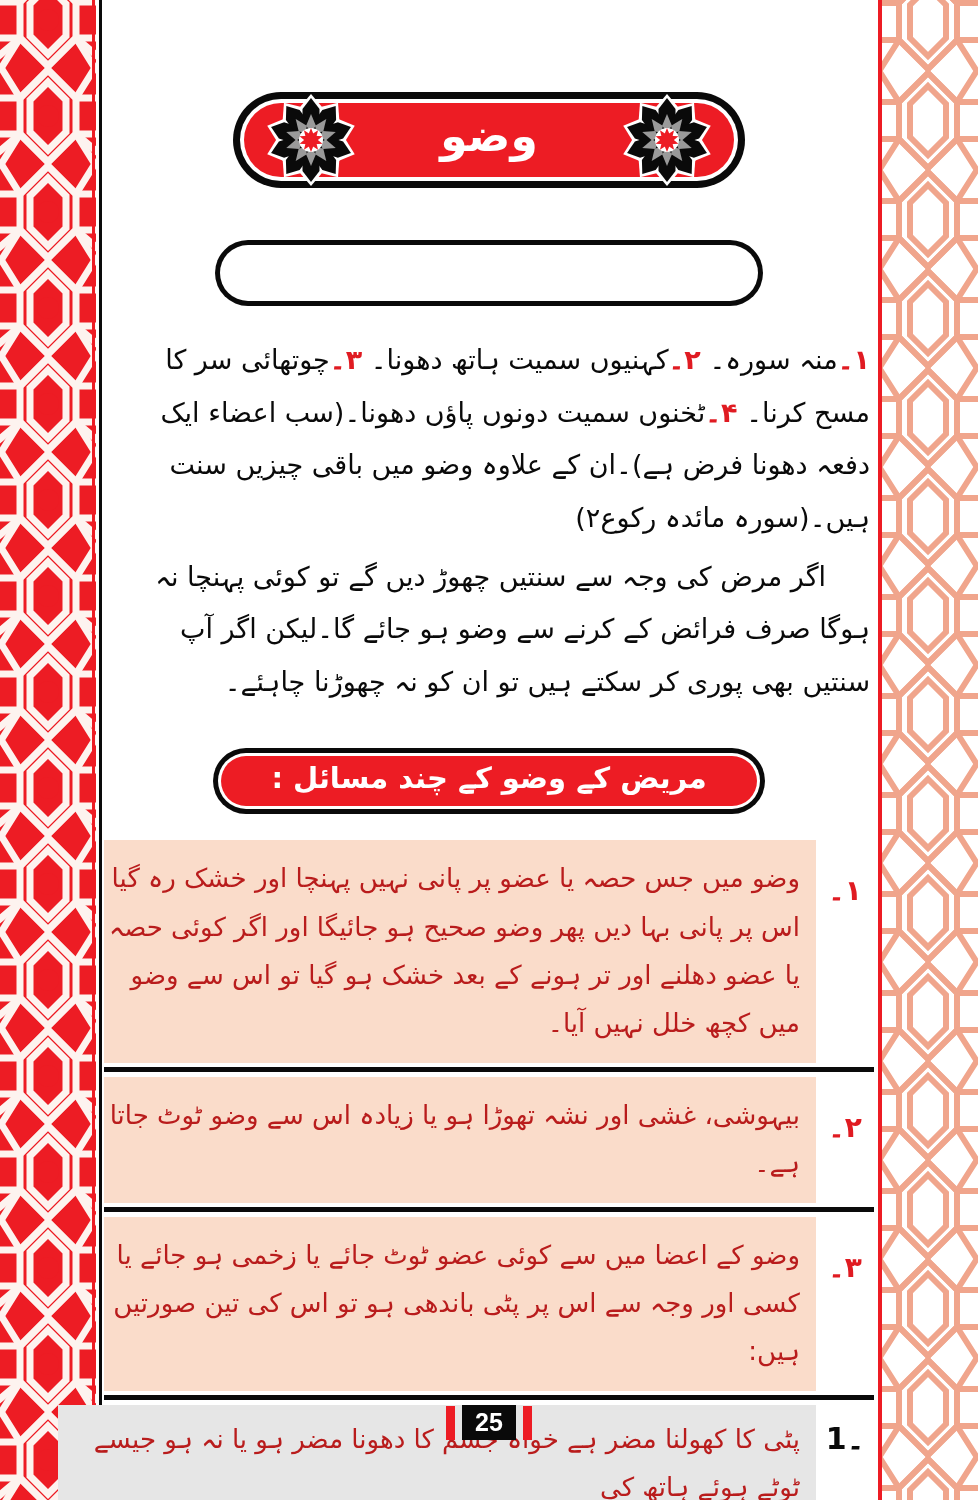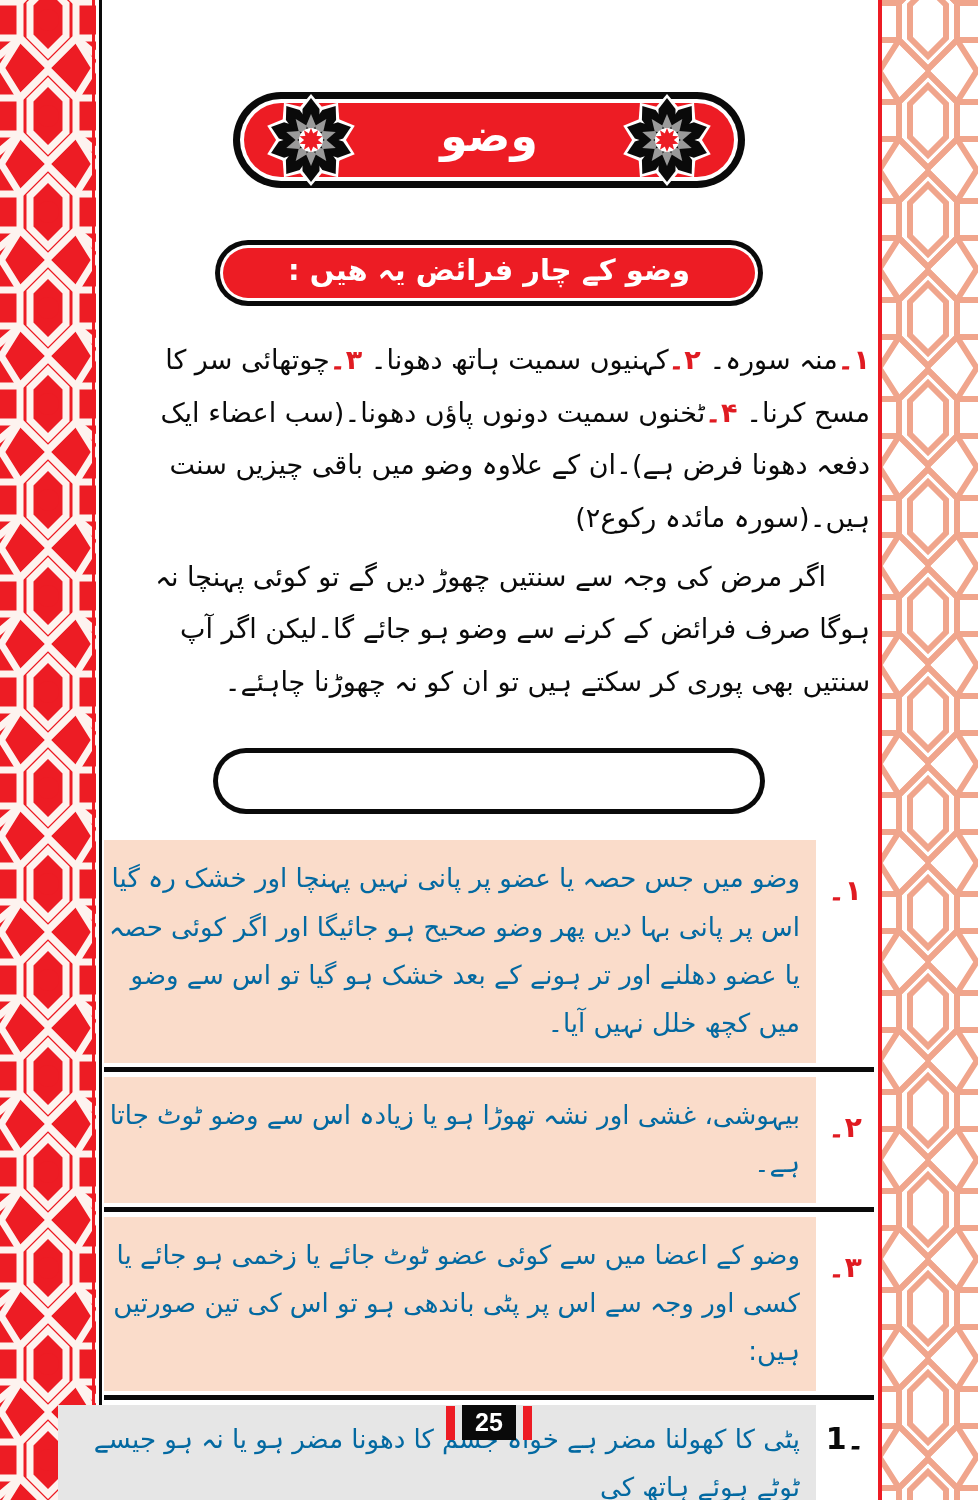--- a/index.html
+++ b/index.html
@@ -193,21 +193,21 @@
     font-size: 30px;
     padding-top: 16px;
     direction: ltr;
   }
   .masala-box {
     flex: 1 1 auto;
     background: #fadcca;
     padding: 14px 16px 16px 0;
     font-size: 26px;
     line-height: 1.85;
-    color: #0369a1;
+    color: #b91c1c;
     text-align: right;
     font-family: "DejaVu Sans", "Liberation Sans", sans-serif;
     direction: rtl;
   }
   .masala-box.gray {
     background: #e6e6e6;
     padding-top: 10px;
     padding-bottom: 14px;
   }
   .divider {
@@ -467,32 +467,32 @@
             <use href="#qr" transform="rotate(324)"></use>
             <circle r="5"></circle>
           </g>
         </g>
       </svg>
     </div>
 
     <div class="pill pill-1">
       <div class="pill-outline"></div>
       <div class="pill-white"></div>
-      <div class="pill-red">
-        <span class="pill-text">وضو کے چار فرائض یہ ھیں :</span>
-      </div>
     </div>
 
     <p class="body-par par-1"><span class="num-red">۱۔</span><span>منہ سورہ۔</span> <span class="num-red">۲۔</span><span>کہنیوں سمیت ہاتھ دھونا۔</span> <span class="num-red">۳۔</span><span>چوتھائی سر کا مسح کرنا۔</span> <span class="num-red">۴۔</span><span>ٹخنوں سمیت دونوں پاؤں دھونا۔(سب اعضاء ایک دفعہ دھونا فرض ہے)۔ان کے علاوہ وضو میں باقی چیزیں سنت ہیں۔(سورہ مائدہ رکوع۲)</span></p>
 
     <p class="body-par par-2">اگر مرض کی وجہ سے سنتیں چھوڑ دیں گے تو کوئی پہنچا نہ ہوگا صرف فرائض کے کرنے سے وضو ہو جائے گا۔لیکن اگر آپ سنتیں بھی پوری کر سکتے ہیں تو ان کو نہ چھوڑنا چاہئے۔</p>
 
     <div class="pill pill-2">
       <div class="pill-outline"></div>
       <div class="pill-white"></div>
+      <div class="pill-red">
+        <span class="pill-text">مریض کے وضو کے چند مسائل :</span>
+      </div>
     </div>
 
     <div class="masail">
 
       <div class="masala-row">
         <div class="masala-marker">۱۔</div>
         <div class="masala-box">وضو میں جس حصہ یا عضو پر پانی نہیں پہنچا اور خشک رہ گیا اس پر پانی بہا دیں پھر وضو صحیح ہو جائیگا اور اگر کوئی حصہ یا عضو دھلنے اور تر ہونے کے بعد خشک ہو گیا تو اس سے وضو میں کچھ خلل نہیں آیا۔</div>
       </div>
       <div class="divider"></div>
 

